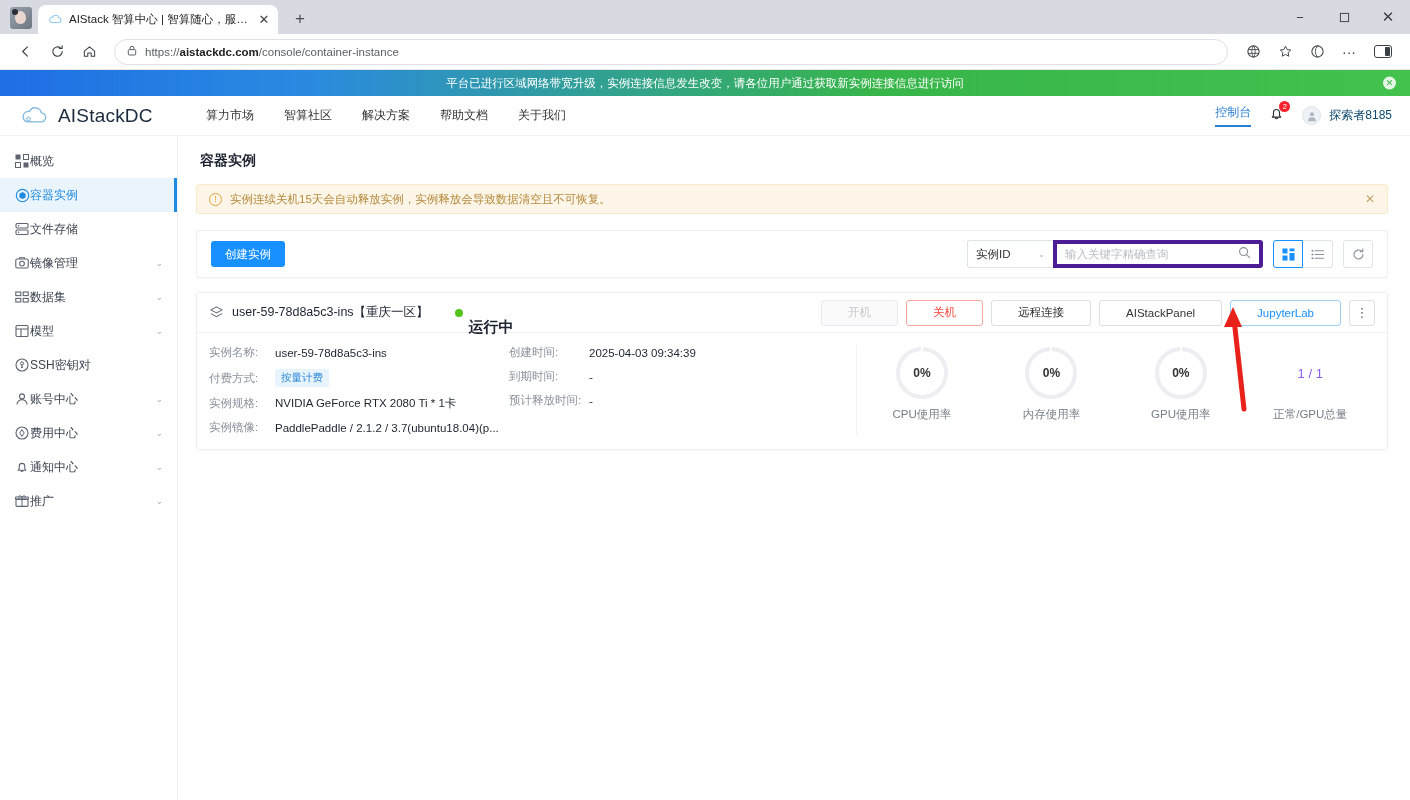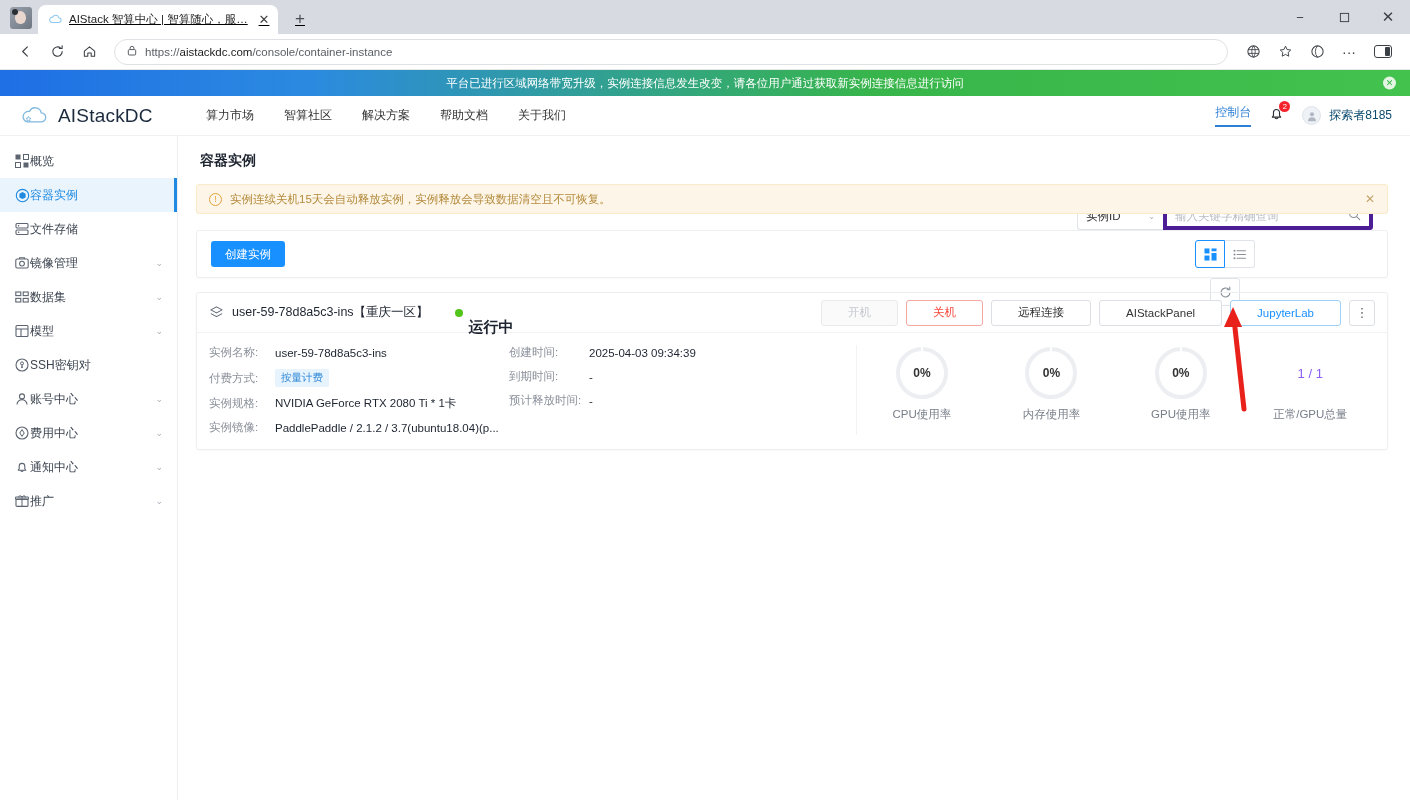--- a/index.html
+++ b/index.html
@@ -13,21 +13,21 @@
     position: absolute; left: 0; top: 0;
     width: 1410px; height: 800px;
     background: #fff;
     display: flex; flex-direction: column;
   }
 
   
   .chrome-tabs {
     height: 34px; background: #d7dae0;
     display: flex; align-items: flex-end;
-    padding-left: 6px; position: relative; text-decoration: underline;
+    padding-left: 6px; position: relative;
   }
   .app-badge {
     width: 22px; height: 22px; margin: 0 6px 5px 4px;
     border-radius: 3px;
     background: linear-gradient(135deg,#9aa3ad,#6d7681);
     position: relative; flex: none;
   }
   .app-badge::after {
     content:""; position:absolute; left:5px; top:4px;
     width:11px; height:13px; border-radius:50% 50% 45% 45%;
@@ -87,21 +87,21 @@
     color:#3b4046; font-size: 15px;
   }
   .omnibox {
     flex: 1; height: 26px; margin: 0 8px;
     background: #fff; border: 1px solid #dfe1e4; border-radius: 13px;
     display:flex; align-items:center; gap: 8px;
     padding: 0 12px;
     font-size: 11.5px; color:#555;
   }
   .omnibox .lock { font-size: 10px; color:#5a5f65; }
-  .url-host { color:#222; font-weight: normal; }
+  .url-host { color:#222; font-weight: bold; }
   .url-rest { color:#5a5f65; }
   .chrome-right {
     display:flex; align-items:center; gap: 2px;
   }
   .cbtn {
     width: 30px; height: 28px;
     display:flex; align-items:center; justify-content:center;
     color:#3b4046; font-size: 14px;
   }
   .cbtn.sq {
@@ -209,21 +209,21 @@
     border: 1px solid #eceef1; border-radius: 3px;
     height: 48px; display:flex; align-items:center;
     padding: 0 14px; margin-bottom: 14px;
     box-shadow: 0 1px 2px rgba(0,0,0,.02);
   }
   .btn-primary {
     background:#1890ff; color:#fff; border:none; border-radius: 3px;
     height: 26px; padding: 0 14px; font-size: 11.5px;
     font-family: inherit;
   }
-  .toolbar-right { margin-left:auto; display:flex; align-items:center; gap: 10px; flex-direction: column;}
+  .toolbar-right { margin-left:auto; display:flex; align-items:center; gap: 10px;}
   .search-group { display:flex; align-items: stretch; height: 28px; }
   .search-select {
     width: 86px; border:1px solid #e0e3e8; border-right:none;
     border-radius: 3px 0 0 3px; background:#fff;
     display:flex; align-items:center; justify-content:space-between;
     padding: 0 8px; font-size: 11.5px; color:#333;
   }
   .search-select .chev { font-size: 8px; color:#a9b0ba;}
   .search-input-wrap {
     width: 210px; border:4px solid #4c1d95; border-radius: 0 3px 3px 0;

